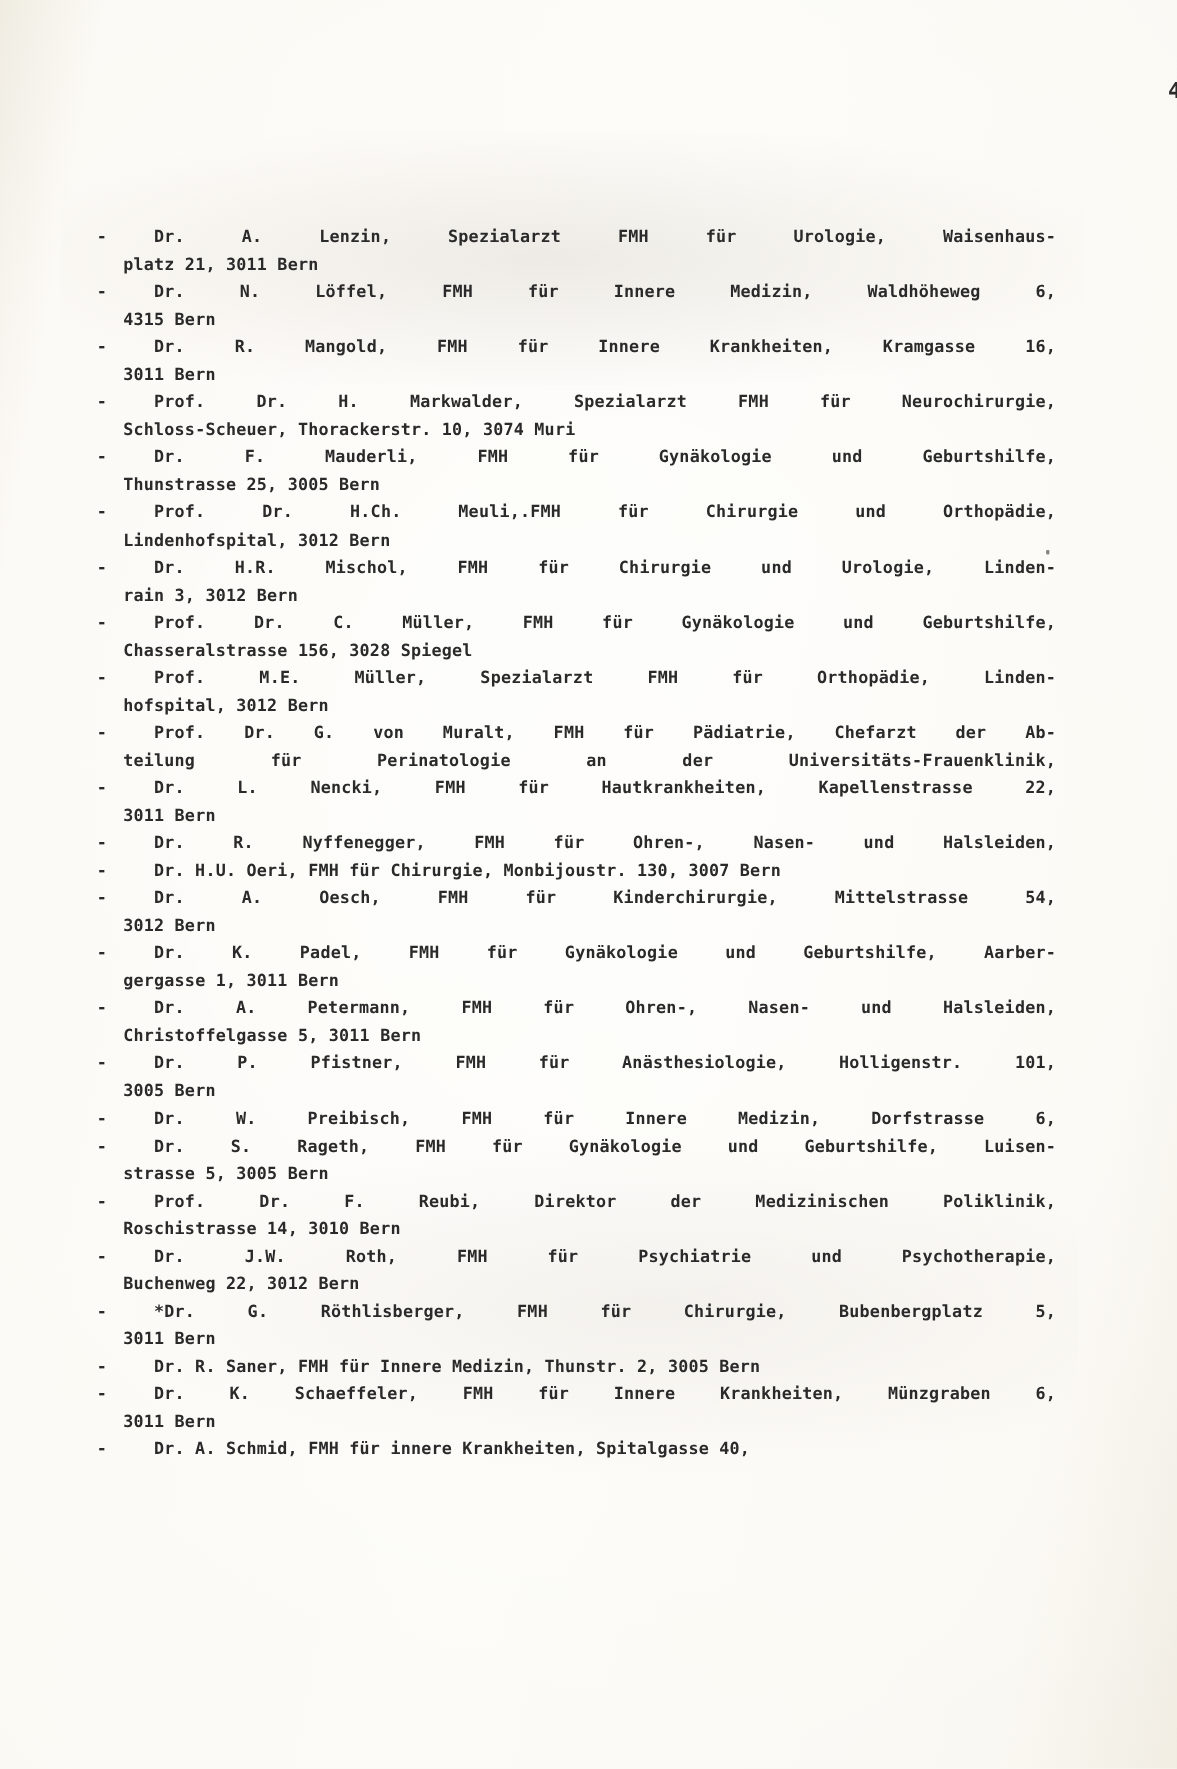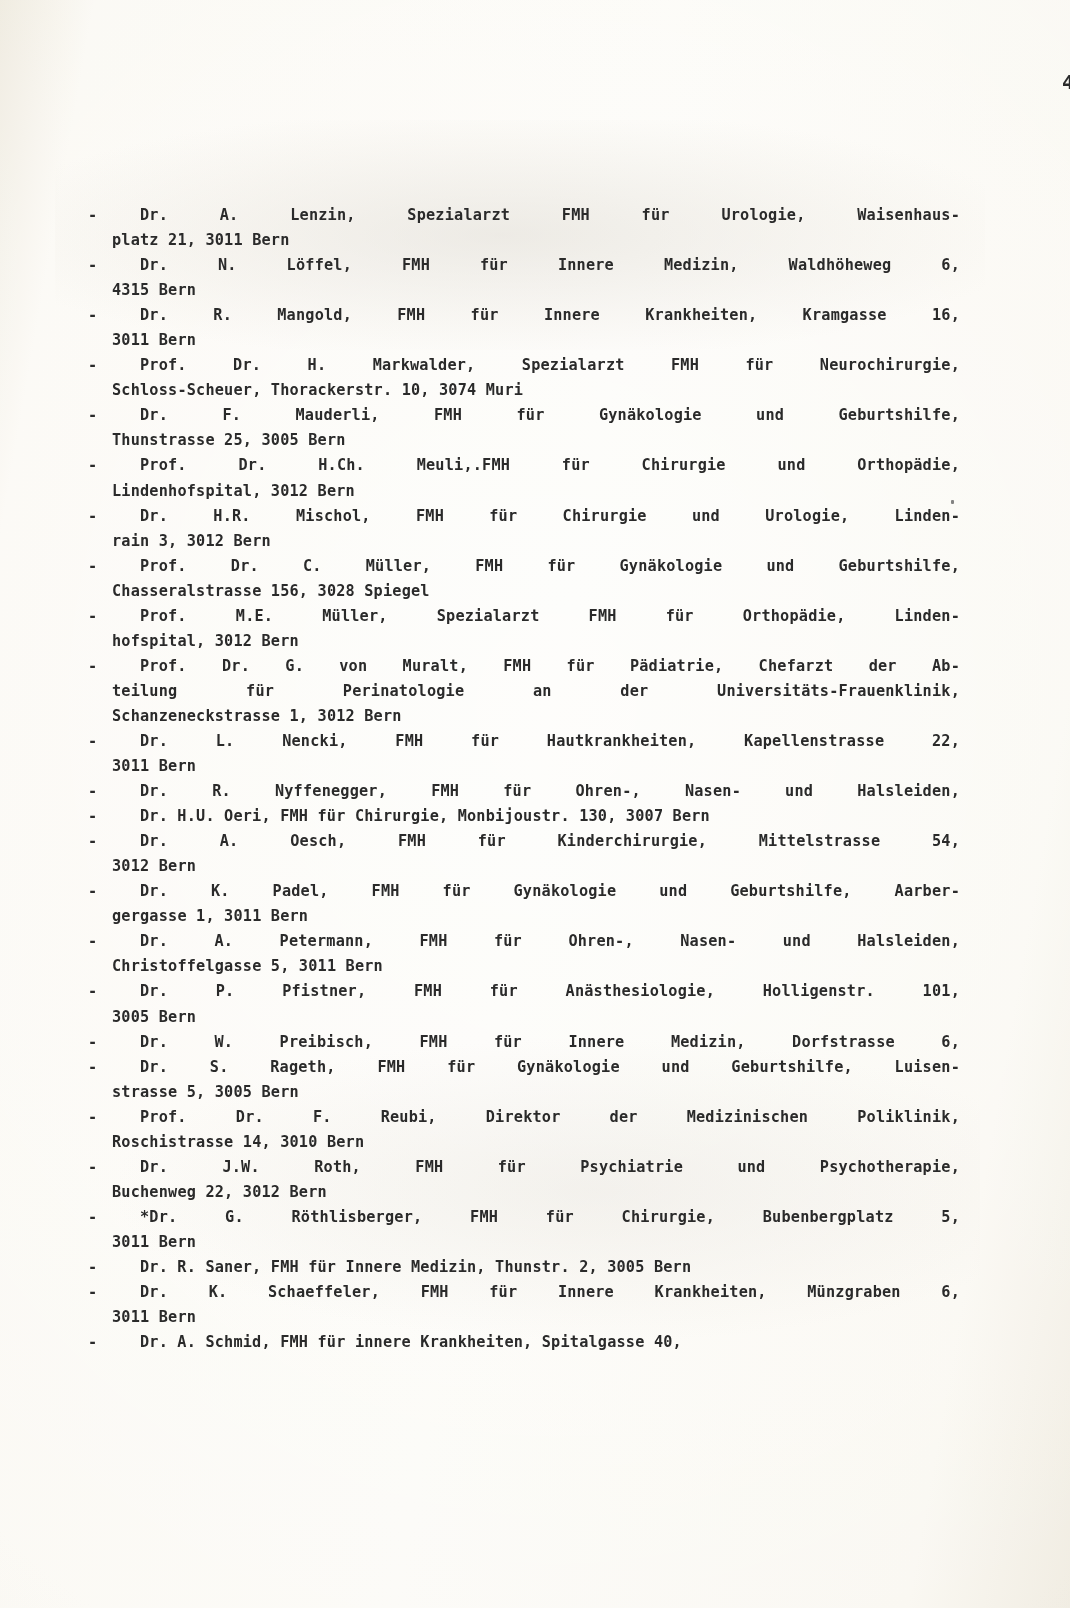--- a/index.html
+++ b/index.html
@@ -158,21 +158,20 @@
         <div class="line first"><span class="bullet">-</span><span class="just">Prof. Dr. C. Müller, FMH für Gynäkologie und Geburtshilfe,</span></div>
         <div class="line cont">Chasseralstrasse 156, 3028 Spiegel</div>
       </div>
       <div class="entry">
         <div class="line first"><span class="bullet">-</span><span class="just">Prof. M.E. Müller, Spezialarzt FMH für Orthopädie, Linden-</span></div>
         <div class="line cont">hofspital, 3012 Bern</div>
       </div>
       <div class="entry">
         <div class="line first"><span class="bullet">-</span><span class="just">Prof. Dr. G. von Muralt, FMH für Pädiatrie, Chefarzt der Ab-</span></div>
         <div class="line cont" style="white-space: normal; text-align: justify; text-align-last: justify;">teilung für Perinatologie an der Universitäts-Frauenklinik,</div>
-        <div class="line cont">Schanzeneckstrasse 1, 3012 Bern</div>
       </div>
       <div class="entry">
         <div class="line first"><span class="bullet">-</span><span class="just">Dr. L. Nencki, FMH für Hautkrankheiten, Kapellenstrasse 22,</span></div>
         <div class="line cont">3011 Bern</div>
       </div>
       <div class="entry">
         <div class="line first"><span class="bullet">-</span><span class="just">Dr. R. Nyffenegger, FMH für Ohren-, Nasen- und Halsleiden,</span></div>
       </div>
       <div class="entry">
         <div class="line first"><span class="bullet">-</span><span class="just nostretch">Dr. H.U. Oeri, FMH für Chirurgie, Monbijoustr. 130, 3007 Bern</span></div>

